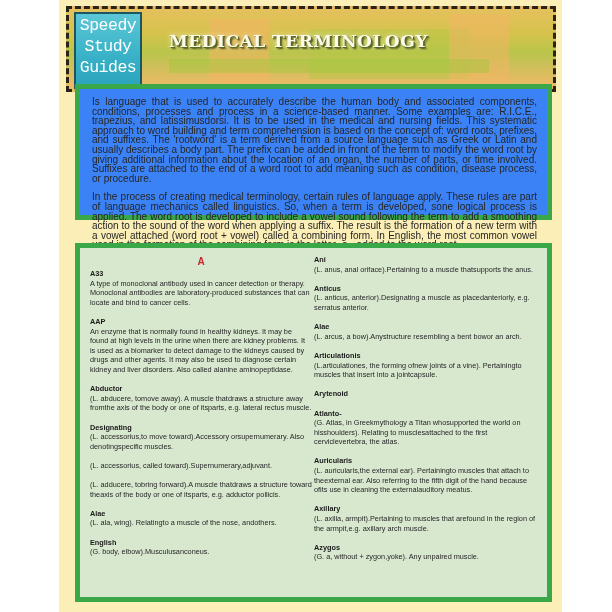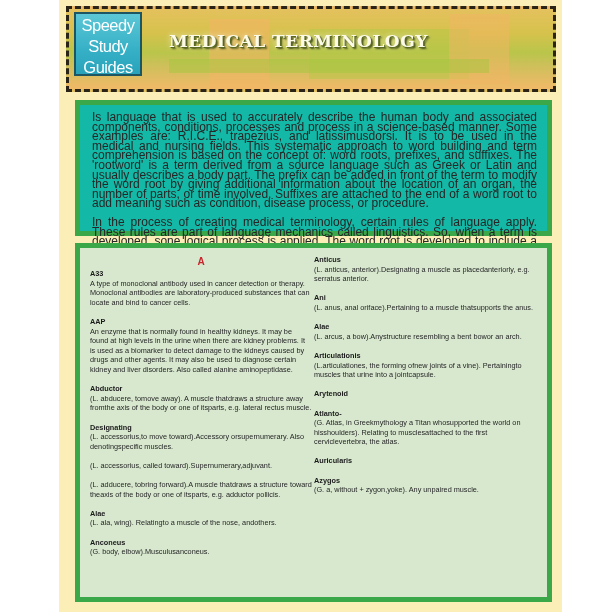--- a/index.html
+++ b/index.html
@@ -18,42 +18,42 @@
     background:
       linear-gradient(90deg, rgba(255,255,255,0) 0%, rgba(255,255,255,0) 100%),
       linear-gradient(180deg, #e4c15e 0%, #d6c24c 30%, #b9c54a 55%, #cdc05a 70%, #f1b968 100%);
     overflow: hidden;
   }
   .header .deco1 { position:absolute; left:140px; top:10px; width:60px; height:70px; background:rgba(244,180,100,0.55); }
   .header .deco2 { position:absolute; left:240px; top:20px; width:160px; height:50px; background:rgba(180,200,70,0.5); }
   .header .deco3 { position:absolute; left:380px; top:5px; width:60px; height:70px; background:rgba(244,180,100,0.5); }
   .header .deco4 { position:absolute; left:100px; top:50px; width:320px; height:14px; background:rgba(160,200,60,0.45); }
   .logo {
-    position: absolute; left: 5px; top: 3px; width: 68px; height: 64px;
+    position: absolute; left: 5px; top: 3px; width: 68px; height: 80px;
     background: linear-gradient(180deg, #5cc7d6 0%, #36b0c6 60%, #2aa3ba 100%);
     border: 2px solid #1d5563;
     box-sizing: border-box;
     color: #ffffff;
-    font-family: Liberation Sans, sans-serif;
+    font-family: Liberation Mono, monospace;
     font-size: 16.5px; line-height: 21px; text-align: center;
     padding-top: 1px;
   }
   .logo div { letter-spacing: -0.5px; }
   .title {
     position: absolute; left: 100px; top: 22px;
     font-family: "DejaVu Serif", serif;
     font-size: 17px; font-weight: bold; letter-spacing: 0.5px;
     color: #fdfbe8;
     text-shadow: 1px 1px 0 #5a6a22, 2px 2px 2px #3f4a16, 0 0 6px rgba(255,255,255,0.7);
   }
   .intro-box {
-    position: absolute; left: 75px; top: 100px; width: 477px; height: 136px;
-    box-sizing: border-box; border: 5px solid #3aa848; background: #14b8a6;
+    position: absolute; left: 75px; top: 84px; width: 477px; height: 136px;
+    box-sizing: border-box; border: 5px solid #3aa848; background: #3b82f6;
     padding: 8px 10px 0 12px;
-    font-size: 12px; line-height: 9.6px; color: #262626; text-align: justify;
+    font-size: 10px; line-height: 9.6px; color: #262626; text-align: justify;
   }
   .intro-box p { margin: 0 0 9px 0; }
   .terms-box {
     position: absolute; left: 75px; top: 243px; width: 477px; height: 359px;
     box-sizing: border-box; border: 5px solid #3aa848; background: #d8e8cf;
   }
   .col {
     position: absolute; top: 8px; width: 222px;
     font-size: 7.3px; line-height: 9.6px; color: #262626;
   }
@@ -113,50 +113,55 @@
       <div class="def">(L. accessorius, called toward).Supernumerary,adjuvant.</div>
     </div>
     <div class="entry">
       <div class="def">(L. adducere, tobring forward).A muscle thatdraws a structure toward theaxis of the body or one of itsparts, e.g. adductor pollicis.</div>
     </div>
     <div class="entry">
       <div class="term">Alae</div>
       <div class="def">(L. ala, wing). Relatingto a muscle of the nose, andothers.</div>
     </div>
     <div class="entry">
-      <div class="term">Anconeus</div>
+      <div class="term">English</div>
       <div class="def">(G. body, elbow).Musculusanconeus.</div>
     </div>
   </div>
 
   <div class="col right">
     <div class="entry">
+      <div class="term">Ani</div>
+      <div class="def">(L. anus, anal oriface).Pertaining to a muscle thatsupports the anus.</div>
+    </div>
+    <div class="entry">
       <div class="term">Anticus</div>
       <div class="def">(L. anticus, anterior).Designating a muscle as placedanteriorly, e.g. serratus anterior.</div>
-    </div>
-    <div class="entry">
-      <div class="term">Ani</div>
-      <div class="def">(L. anus, anal oriface).Pertaining to a muscle thatsupports the anus.</div>
     </div>
     <div class="entry">
       <div class="term">Alae</div>
       <div class="def">(L. arcus, a bow).Anystructure resembling a bent bowor an arch.</div>
     </div>
     <div class="entry">
       <div class="term">Articulationis</div>
-      <div class="def">(L.articulationes, the forming ofnew joints of a vine). Pertainingto muscles that urine into a jointcapsule.</div>
+      <div class="def">(L.articulationes, the forming ofnew joints of a vine). Pertainingto muscles that insert into a jointcapsule.</div>
     </div>
     <div class="entry">
       <div class="term">Arytenoid</div>
     </div>
     <div class="entry">
       <div class="term">Atlanto-</div>
       <div class="def">(G. Atlas, in Greekmythology a Titan whosupported the world on hisshoulders). Relating to musclesattached to the first cerviclevertebra, the atlas.</div>
     </div>
     <div class="entry">
       <div class="term">Auricularis</div>
+      <div class="def">(L. auricularis,the external ear). Pertainingto muscles that attach to theexternal ear. Also referring to the fifth digit of the hand because ofits use in cleaning the externalauditory meatus.</div>
+    </div>
+    <div class="entry">
+      <div class="term">Axillary</div>
+      <div class="def">(L. axilla, armpit).Pertaining to muscles that arefound in the region of the armpit,e.g. axillary arch muscle.</div>
     </div>
     <div class="entry">
       <div class="term">Azygos</div>
       <div class="def">(G. a, without + zygon,yoke). Any unpaired muscle.</div>
     </div>
   </div>
 </div>
 
 </body></html>

